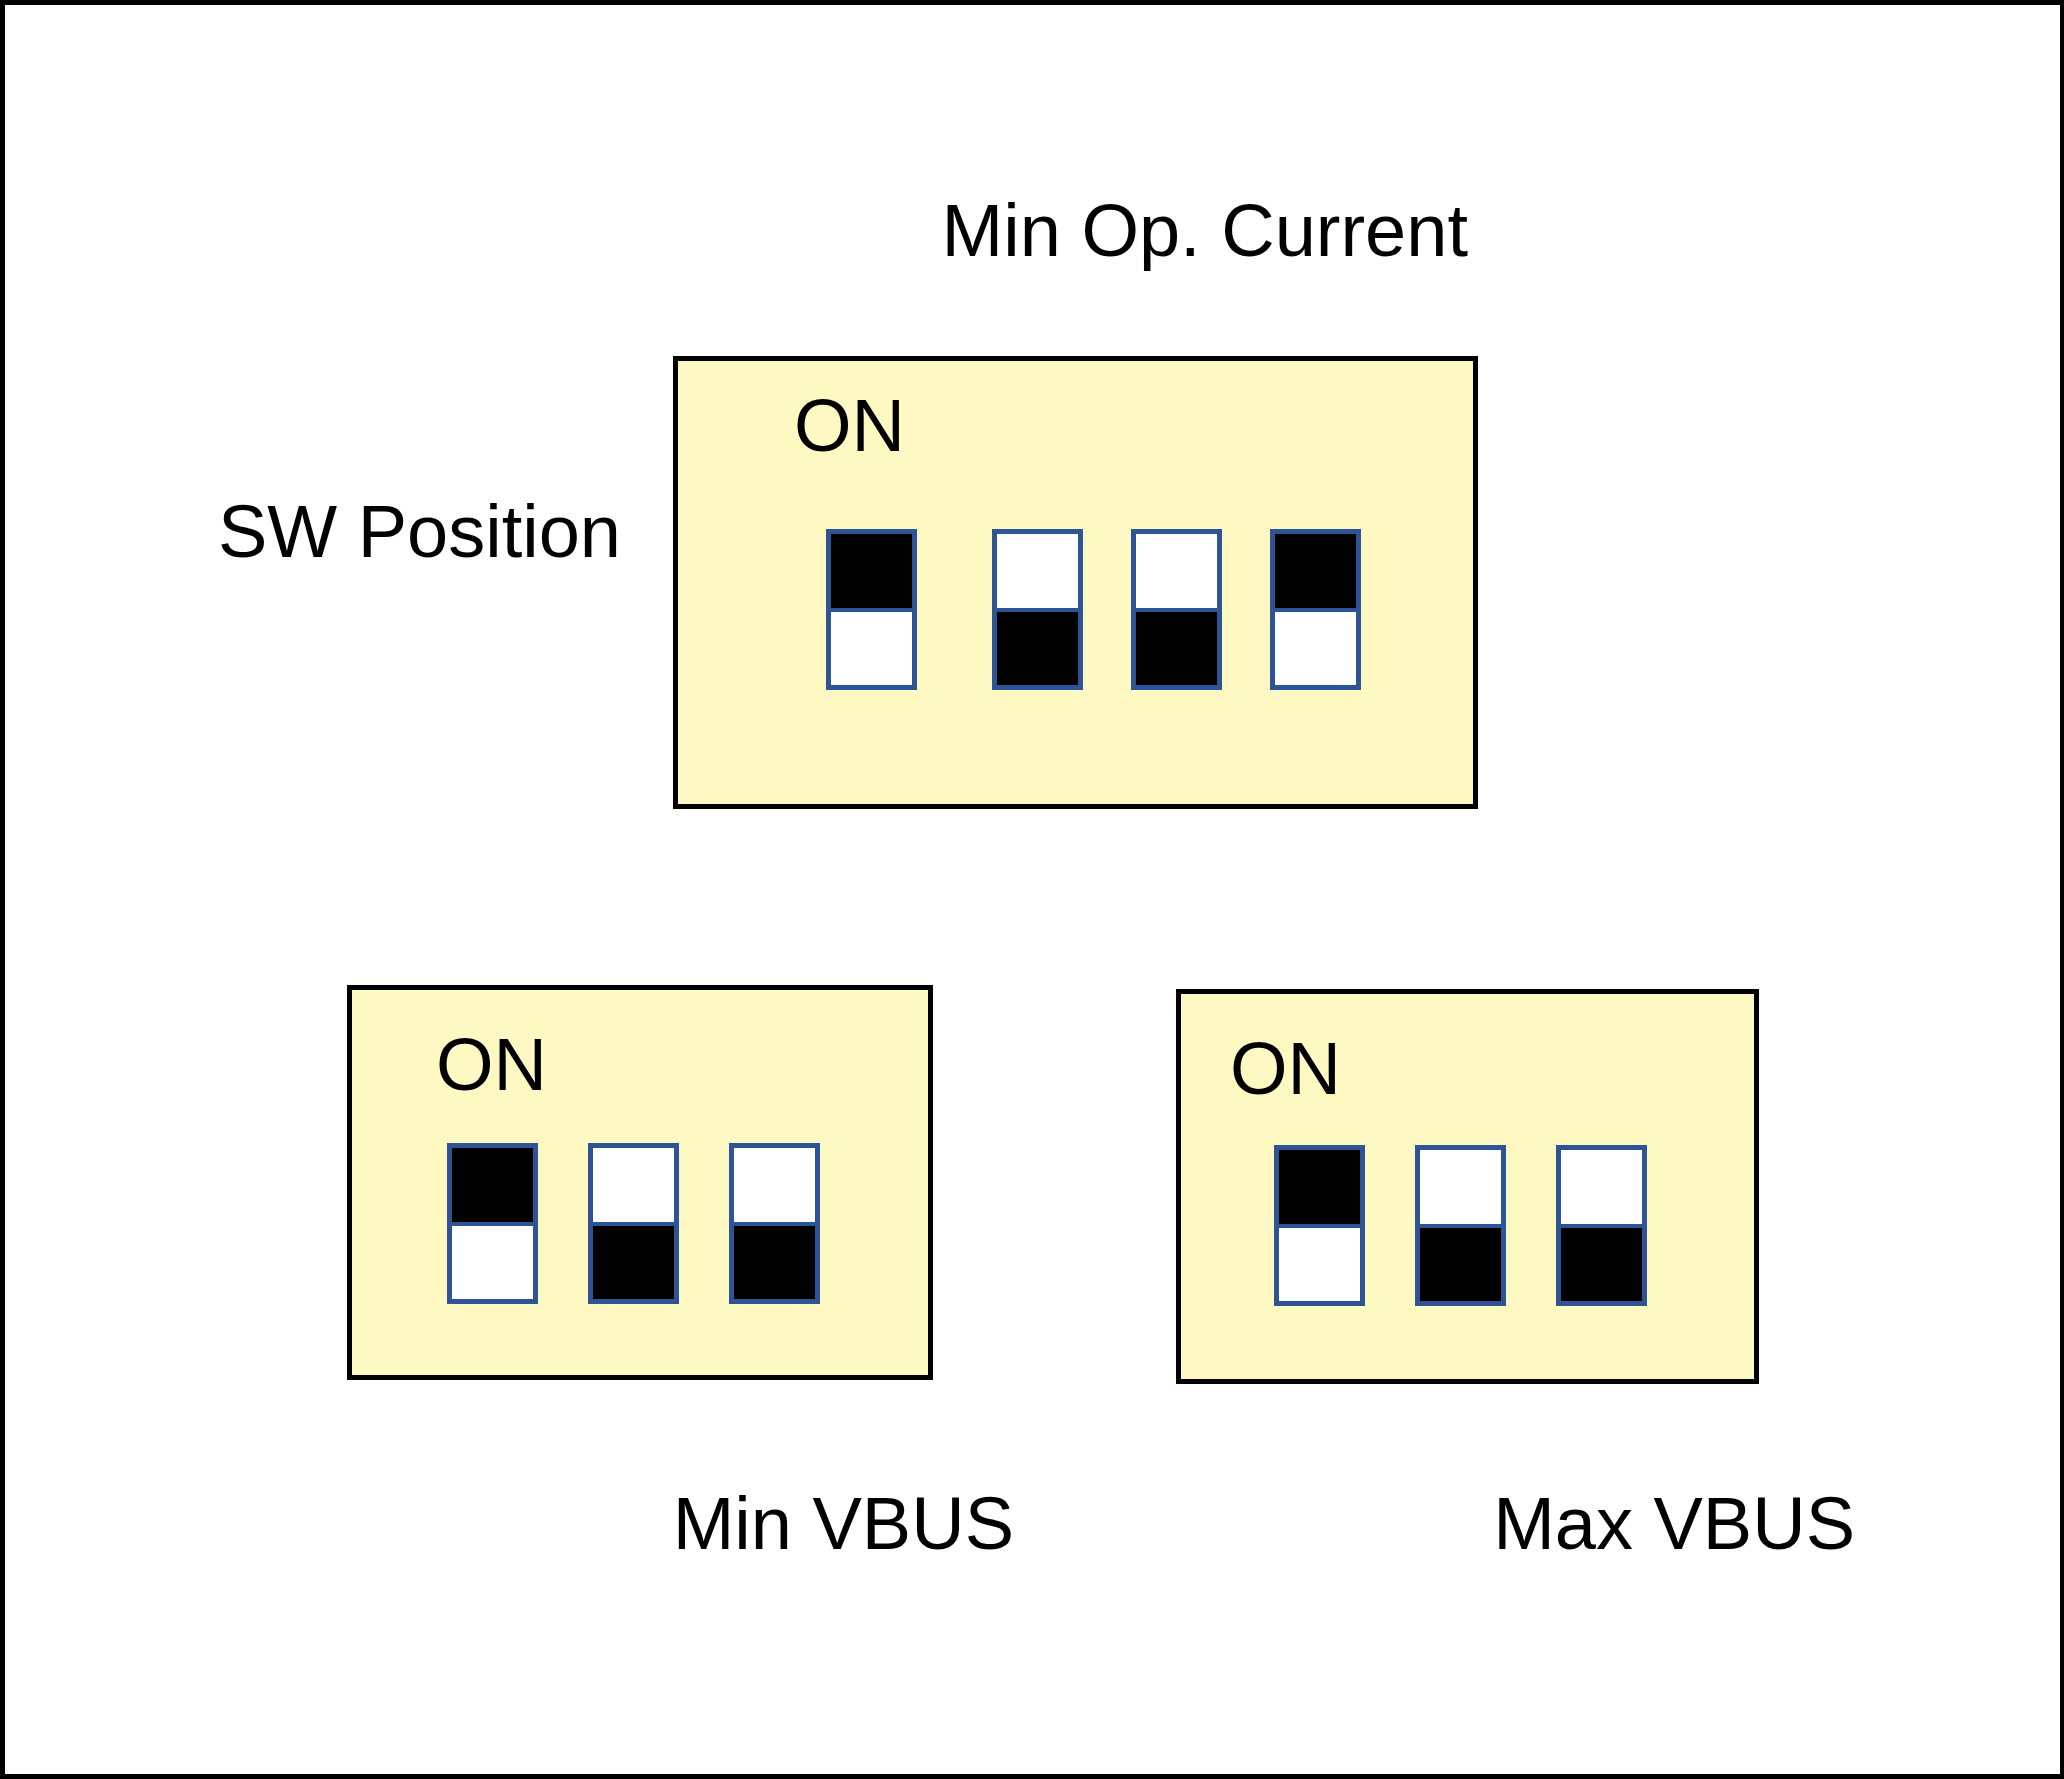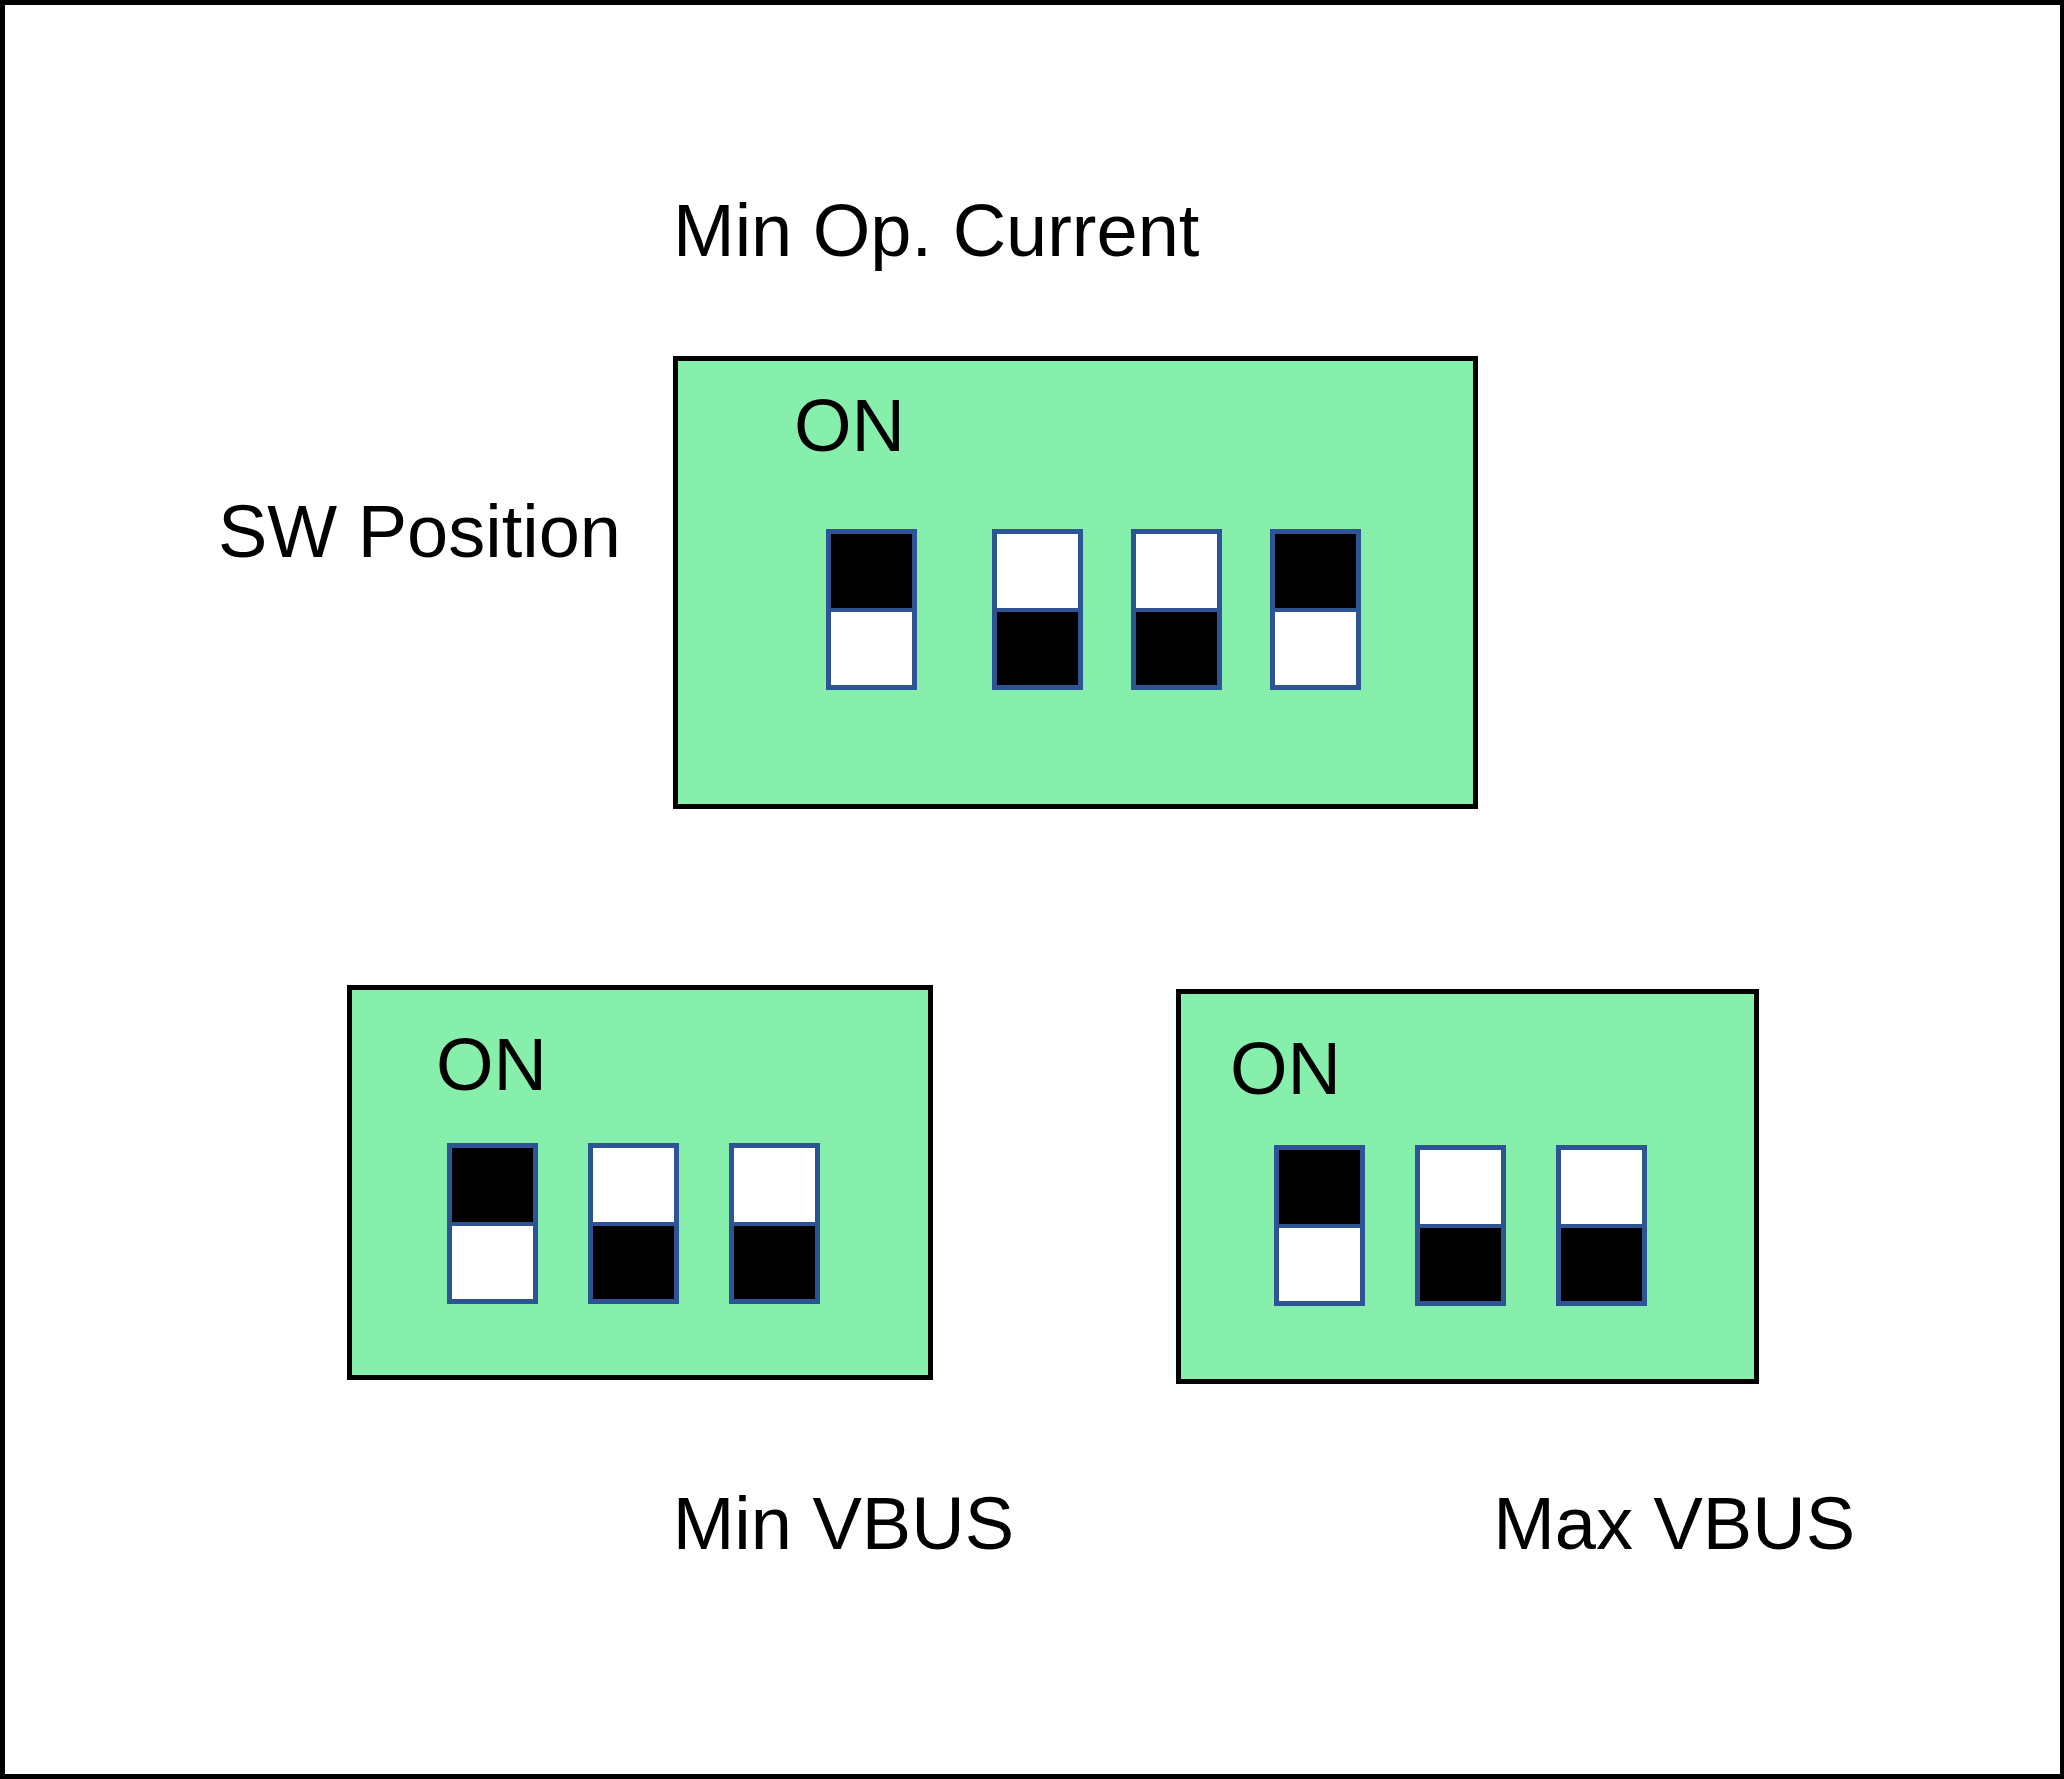--- a/index.html
+++ b/index.html
@@ -26,30 +26,30 @@
     position: absolute;
     font-size: 74px;
     line-height: 1;
     white-space: nowrap;
     color: #000000;
   }
   .title {
     left: 673px;
     top: 194px;
     width: 795px;
-    text-align: left;
+    text-align: right;
   }
   .side-label {
     left: 218px;
     top: 495px;
   }
   .box {
     position: absolute;
     border: 5.7px solid #000000;
-    background: #86efac;
+    background: #fef9c3;
   }
   .box-main { left: 673px;  top: 356px;  width: 795px; height: 443px; }
   .box-min  { left: 347px;  top: 985px; width: 576px; height: 385px; }
   .box-max  { left: 1176px; top: 989px; width: 573px; height: 385px; }
 
   .on-label {
     position: absolute;
     font-size: 74px;
     line-height: 1;
   }

